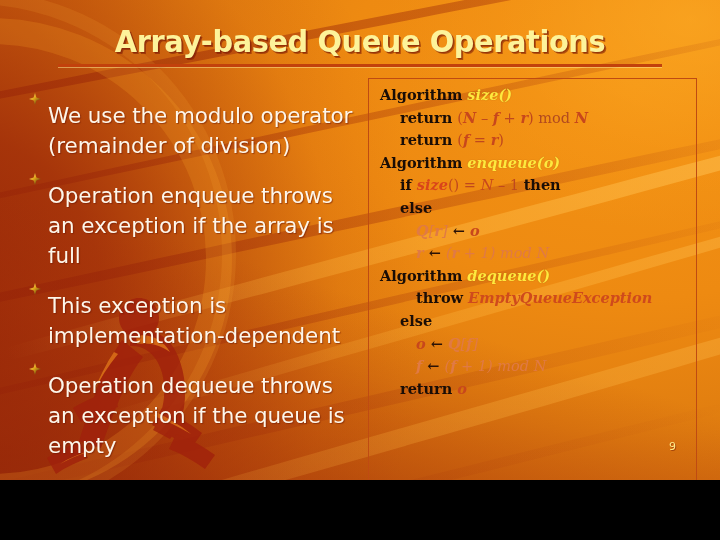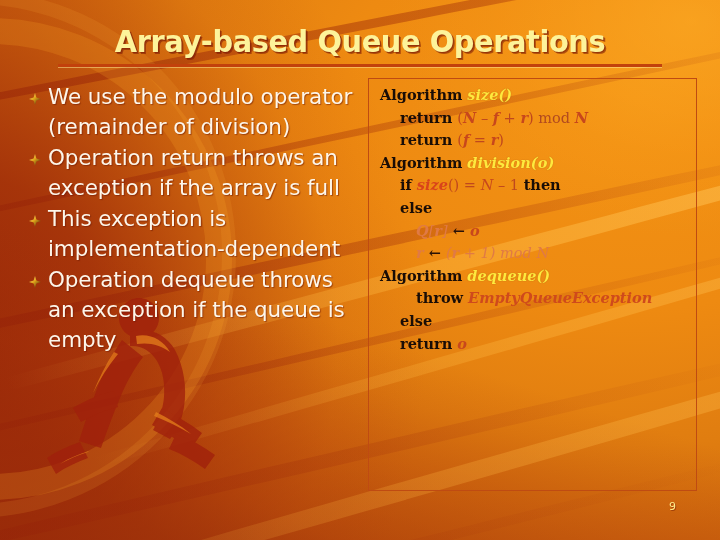--- a/index.html
+++ b/index.html
@@ -4,21 +4,21 @@
 <title>Array-based Queue Operations</title>
 <style>
   html, body {
     margin: 0;
     padding: 0;
     background: #000;
   }
   #slide {
     position: relative;
     width: 720px;
-    height: 540px;
+    height: 480px;
     overflow: hidden;
     font-family: "Liberation Sans", sans-serif;
     background: #e08214;
   }
 
   
   .bg-base {
     position: absolute; inset: 0;
     background:
       radial-gradient(ellipse 760px 560px at 88% 18%, #f39314 0%, #ee8a11 38%, #e07d10 62%, #c85f0d 88%, #ae4a0c 100%);
@@ -149,20 +149,21 @@
     width: 12px; height: 12px;
   }
   .bullet-text {
     flex: 1 1 auto;
     font-family: "DejaVu Sans", sans-serif;
     font-size: 21.5px;
     line-height: 30px;
     color: #fdf6ea;
     text-shadow: 1px 1px 1px rgba(110,26,6,0.55);
     letter-spacing: -0.1px;
+    margin-top: 19px;
   }
 
   
   .code-box {
     position: absolute;
     left: 368px; top: 78px;
     width: 329px; height: 413px;
     border: 1.5px solid #bf4b12;
     box-sizing: border-box;
   }
@@ -267,21 +268,21 @@
         <span class="bullet-mark"><svg class="bullet-diamond" viewBox="0 0 12 12">
             <defs>
               <linearGradient id="bg1" x1="0" y1="0" x2="1" y2="1">
                 <stop offset="0%" stop-color="#ffe680"></stop>
                 <stop offset="45%" stop-color="#e0a419"></stop>
                 <stop offset="100%" stop-color="#2a1408"></stop>
               </linearGradient>
             </defs>
             <path d="M6 0 L7.4 4.6 L12 6 L7.4 7.4 L6 12 L4.6 7.4 L0 6 L4.6 4.6 Z" fill="url(#bg1)"></path>
           </svg></span>
-        <span class="bullet-text">Operation return throws an exception if the array is full</span>
+        <span class="bullet-text">Operation enqueue throws an exception if the array is full</span>
       </div>
       <div class="bullet-row">
         <span class="bullet-mark"><svg class="bullet-diamond" viewBox="0 0 12 12">
             <defs>
               <linearGradient id="bg1" x1="0" y1="0" x2="1" y2="1">
                 <stop offset="0%" stop-color="#ffe680"></stop>
                 <stop offset="45%" stop-color="#e0a419"></stop>
                 <stop offset="100%" stop-color="#2a1408"></stop>
               </linearGradient>
             </defs>
@@ -302,26 +303,28 @@
           </svg></span>
         <span class="bullet-text">Operation dequeue throws an exception if the queue is empty</span>
       </div>
     </div>
 
   <div class="code-box"></div>
   <div class="code-lines" id="code-lines">
       <div class="cl i0"><span class="kw">Algorithm </span><span class="fn">size</span><span class="fn">()</span></div>
       <div class="cl i1"><span class="kw">return </span><span class="op">(</span><span class="var">N</span><span class="op"> – </span><span class="var">f</span><span class="op"> + </span><span class="var">r</span><span class="op">)</span><span class="modk"> mod </span><span class="var">N</span></div>
       <div class="cl i1"><span class="kw">return </span><span class="op">(</span><span class="var">f</span><span class="op"> = </span><span class="var">r</span><span class="op">)</span></div>
-      <div class="cl i0"><span class="kw">Algorithm </span><span class="fn">division</span><span class="fn">(</span><span class="fn">o</span><span class="fn">)</span></div>
+      <div class="cl i0"><span class="kw">Algorithm </span><span class="fn">enqueue</span><span class="fn">(</span><span class="fn">o</span><span class="fn">)</span></div>
       <div class="cl i1"><span class="kw">if </span><span class="fnc">size</span><span class="op">()</span><span class="op"> = </span><span class="varn">N</span><span class="op"> – 1 </span><span class="kw">then</span></div>
       <div class="cl i1"><span class="kw">else</span></div>
       <div class="cl i2"><span class="pale">Q</span><span class="palen">[</span><span class="pale">r</span><span class="palen">]</span><span class="arrow"> ← </span><span class="var">o</span></div>
       <div class="cl i2"><span class="pale">r</span><span class="arrow"> ← </span><span class="palen">(</span><span class="pale">r</span><span class="palen"> + 1)</span><span class="palen"> mod </span><span class="palen">N</span></div>
       <div class="cl i0"><span class="kw">Algorithm </span><span class="fn">dequeue</span><span class="fn">()</span></div>
       <div class="cl i2"><span class="kw">throw </span><span class="exc">EmptyQueueException</span></div>
       <div class="cl i1"><span class="kw">else</span></div>
+      <div class="cl i2"><span class="var">o</span><span class="arrow"> ← </span><span class="pale">Q</span><span class="palen">[</span><span class="pale">f</span><span class="palen">]</span></div>
+      <div class="cl i2"><span class="pale">f</span><span class="arrow"> ← </span><span class="palen">(</span><span class="pale">f</span><span class="palen"> + 1)</span><span class="palen"> mod </span><span class="palen">N</span></div>
       <div class="cl i1"><span class="kw">return </span><span class="var">o</span></div>
     </div>
 
   <div class="page-num">9</div>
 
 </div>
 
 </body></html>

